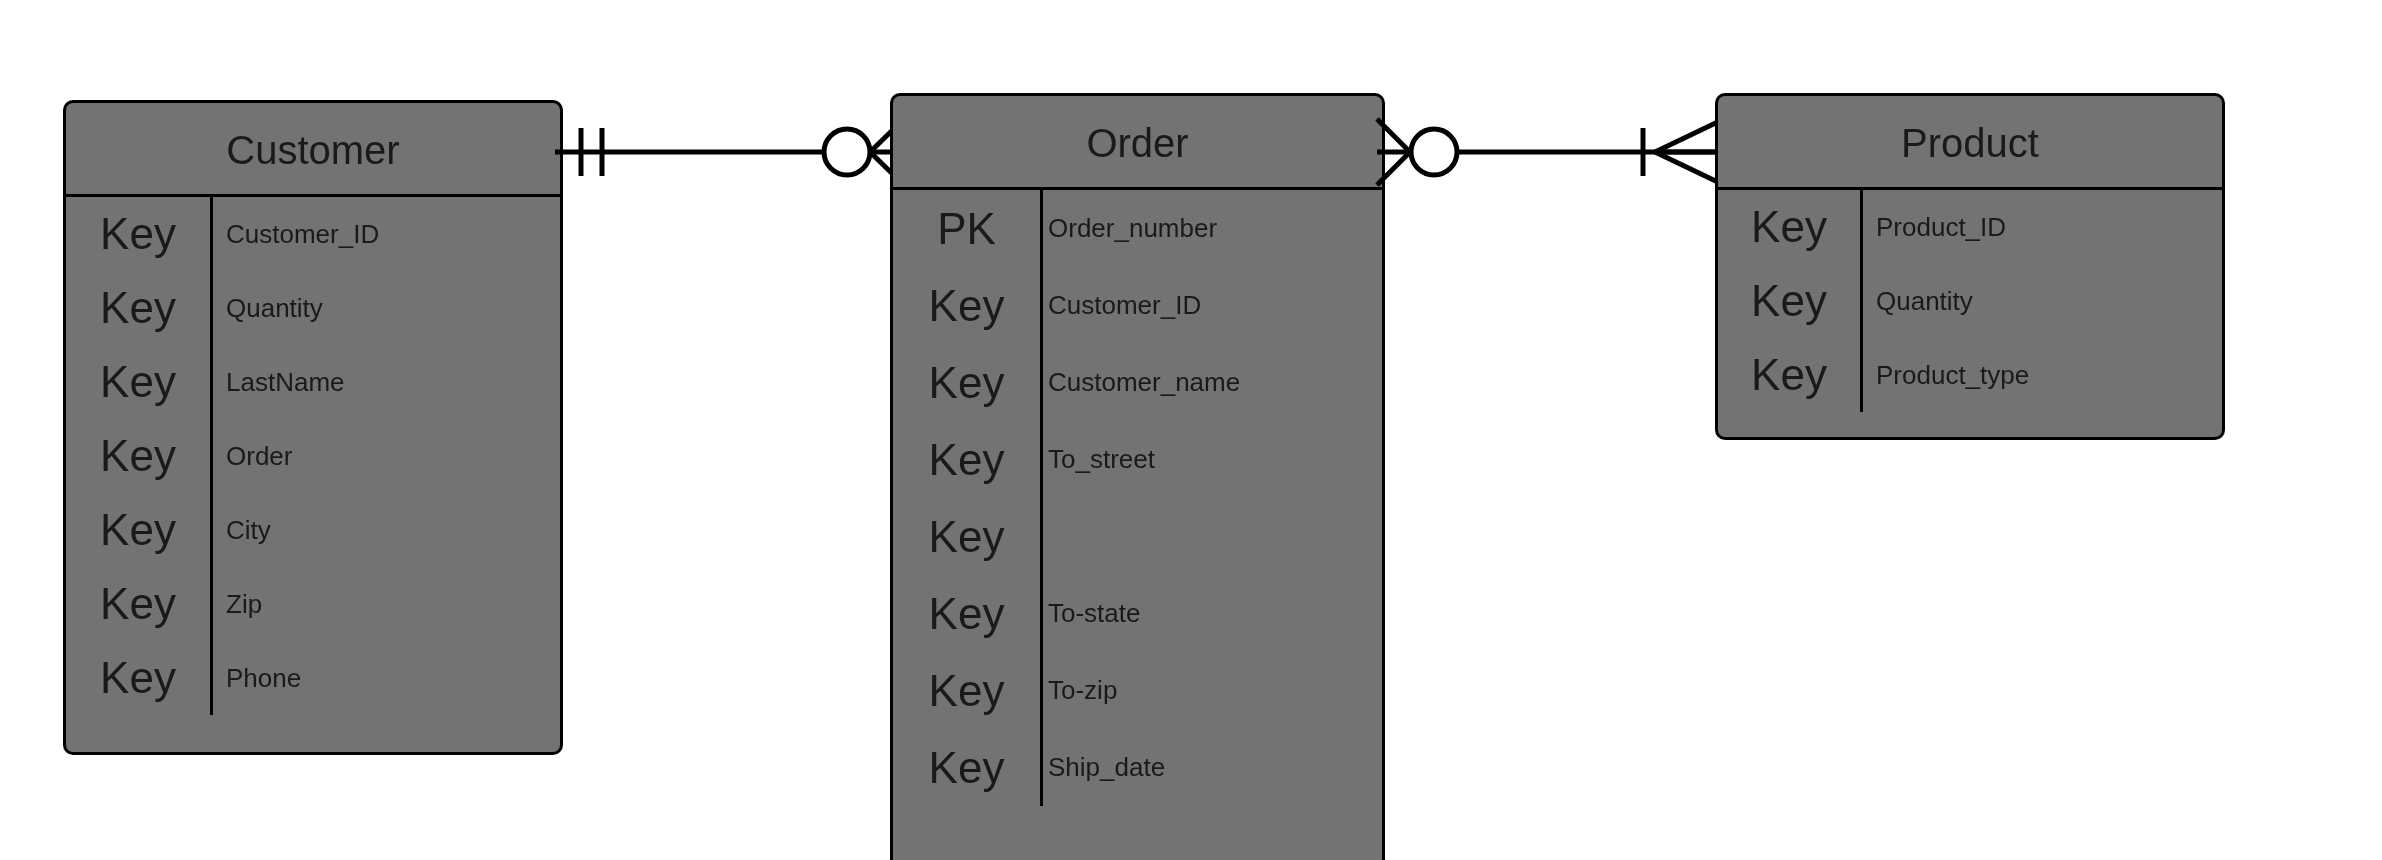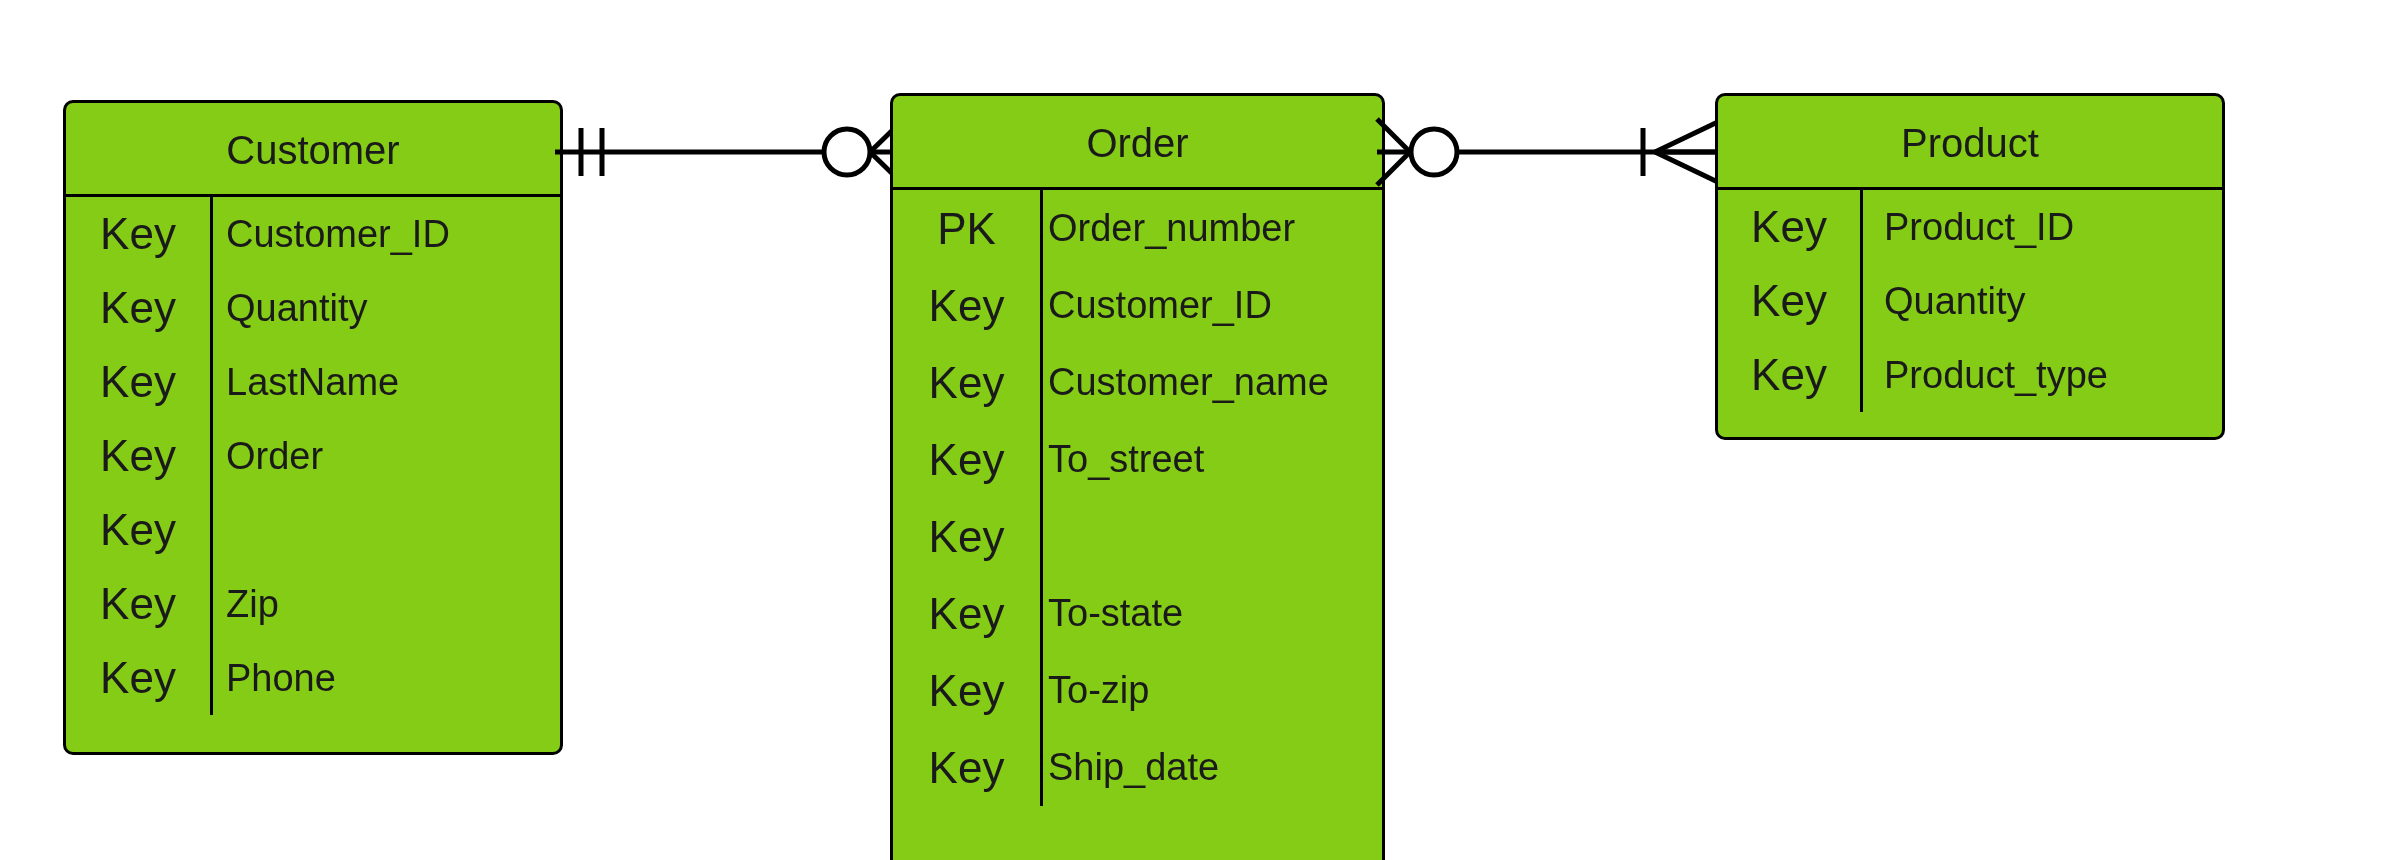--- a/index.html
+++ b/index.html
@@ -14,21 +14,21 @@
     width:2382px;
     height:860px;
     background:#ffffff;
     overflow:hidden;
   }
 
   
   .entity{
     position:absolute;
     box-sizing:border-box;
-    background:#84cc16;
+    background:#737373;
     border:3px solid #000000;
     border-radius:10px;
     overflow:hidden;
   }
   .entity-title{
     box-sizing:border-box;
     width:100%;
     height:94px;
     line-height:94px;
     text-align:center;
@@ -52,21 +52,21 @@
     box-sizing:border-box;
     flex:0 0 auto;
     text-align:center;
     font-size:44px;
     color:#1a1a1a;
     white-space:nowrap;
   }
   .attr-name{
     box-sizing:border-box;
     flex:1 1 auto;
-    font-size:38px;
+    font-size:26px;
     color:#1a1a1a;
     white-space:nowrap;
     overflow:hidden;
   }
   
   .col-divider{
     position:absolute;
     top:0;
     bottom:0;
     width:3px;
@@ -82,21 +82,21 @@
   #ent-customer .attr-name{ padding-left:16px; }
   #ent-customer .col-divider{ left:144px; }
   #ent-customer .attr-row{ height:74px; }
 
   #ent-order .attr-key{ width:147px; }
   #ent-order .attr-name{ padding-left:8px; }
   #ent-order .col-divider{ left:147px; }
   #ent-order .attr-row{ height:77px; }
 
   #ent-product .attr-key{ width:142px; }
-  #ent-product .attr-name{ padding-left:24px; }
+  #ent-product .attr-name{ padding-left:16px; }
   #ent-product .col-divider{ left:142px; }
   #ent-product .attr-row{ height:74px; }
 
   
   .connector{
     position:absolute;
     overflow:visible;
   }
   .connector svg{ display:block; overflow:visible; }
   #conn-customer-order{ left:555px; top:112px; width:350px; height:82px; }
@@ -123,20 +123,21 @@
       <div class="attr-row">
         <div class="attr-key">Key</div>
         <div class="attr-name">LastName</div>
       </div>
       <div class="attr-row">
         <div class="attr-key">Key</div>
         <div class="attr-name">Order</div>
       </div>
       <div class="attr-row">
         <div class="attr-key">Key</div>
+        <div class="attr-name">City</div>
       </div>
       <div class="attr-row">
         <div class="attr-key">Key</div>
         <div class="attr-name">Zip</div>
       </div>
       <div class="attr-row">
         <div class="attr-key">Key</div>
         <div class="attr-name">Phone</div>
       </div>
     </div>

